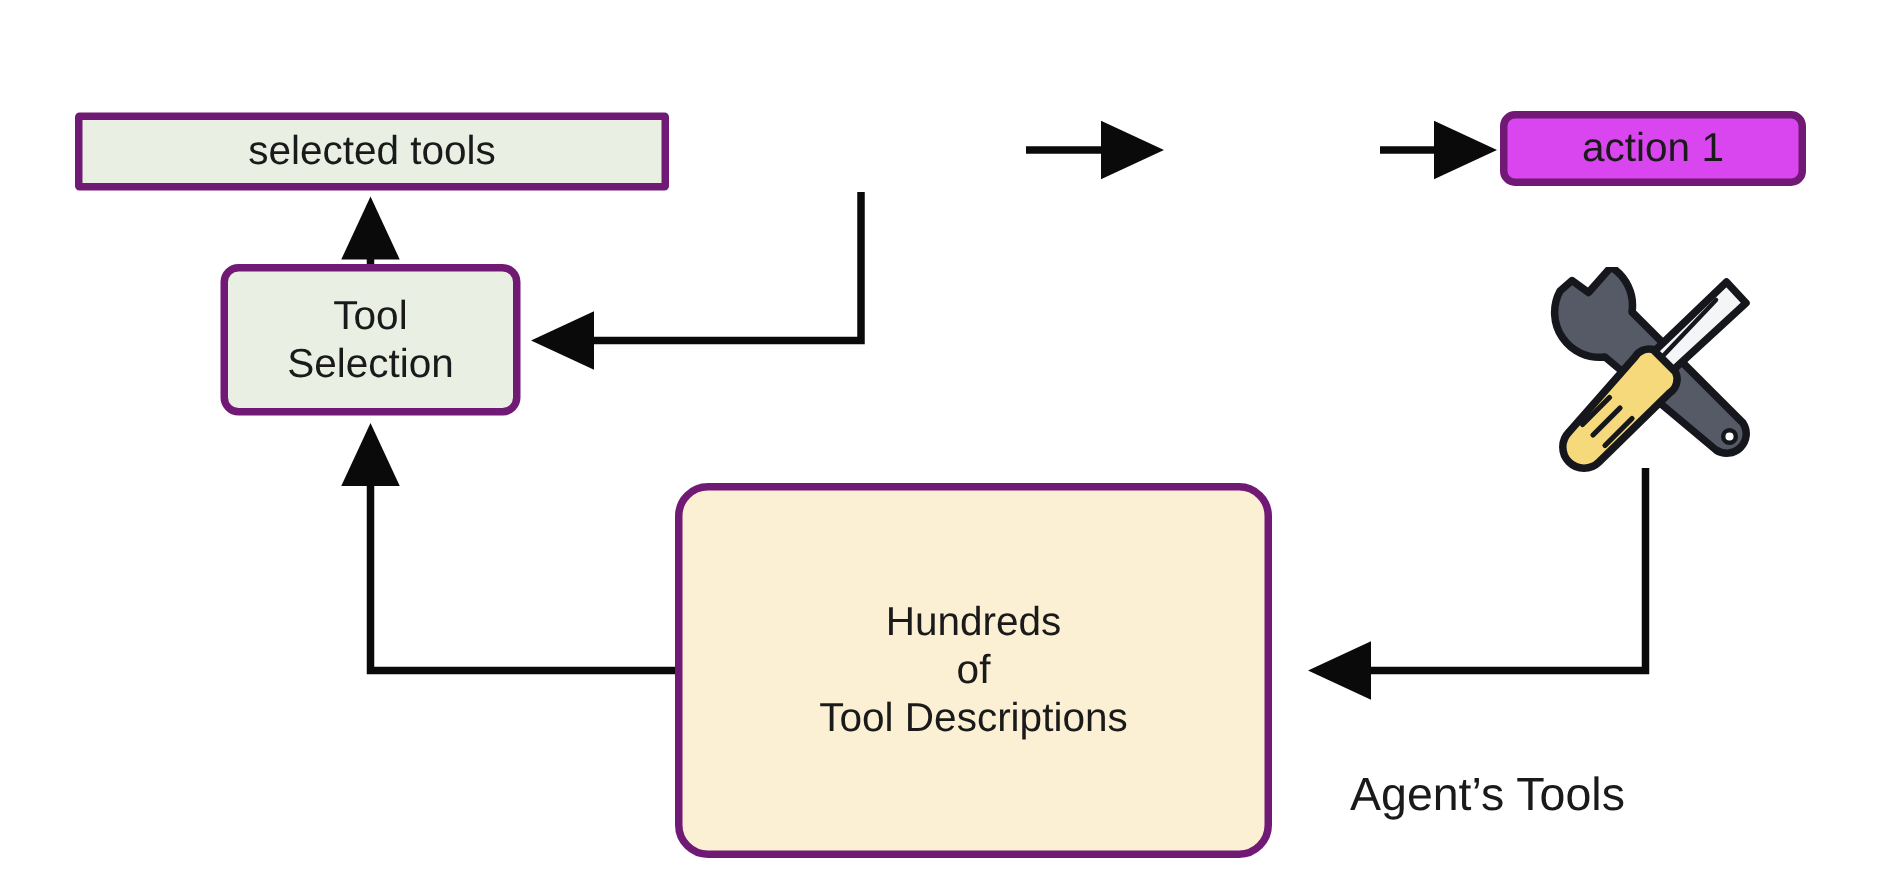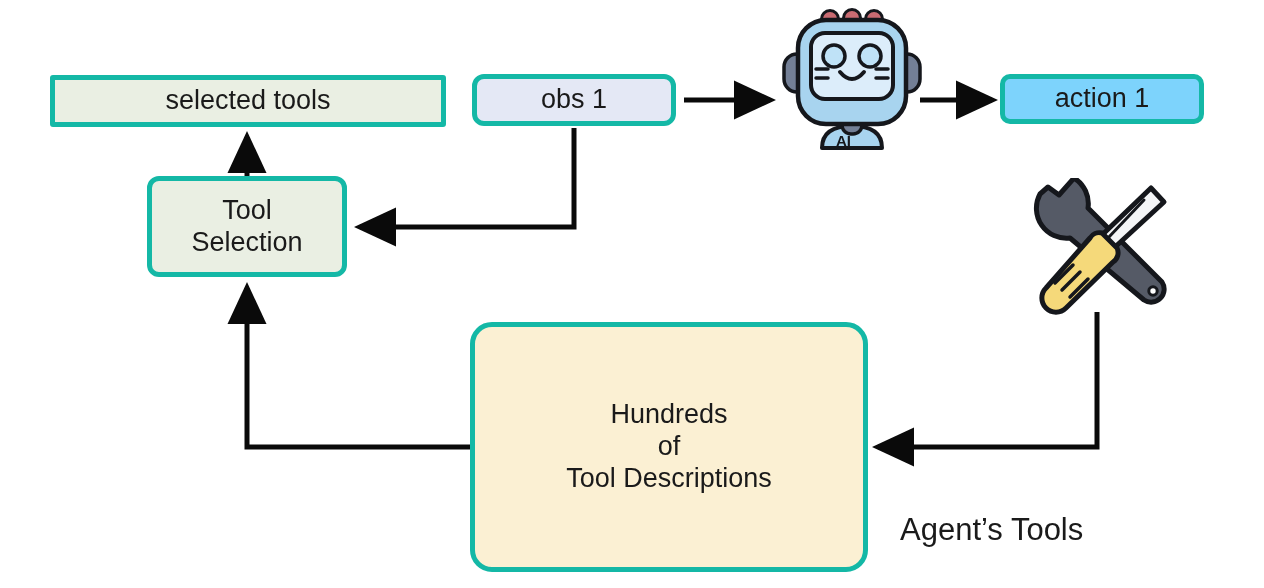--- a/index.html
+++ b/index.html
@@ -14,21 +14,21 @@
     position: relative;
     width: 1264px;
     height: 588px;
     background: #ffffff;
     overflow: hidden;
   }
   
   .node {
     position: absolute;
     box-sizing: border-box;
-    border: 5px solid #14b8a6;
+    border: 5px solid #701a75;
     display: flex;
     align-items: center;
     justify-content: center;
     text-align: center;
     color: #1a1a1a;
     line-height: 1.18;
     z-index: 5;
   }
   .node-label {
     display: block;
@@ -44,33 +44,33 @@
   #node-obs1 {
     left: 472px; top: 74px;
     width: 204px; height: 52px;
     background: #e4e8f5;
     border-radius: 12px;
     font-size: 27px;
   }
   #node-action1 {
     left: 1000px; top: 74px;
     width: 204px; height: 50px;
-    background: #7dd3fc;
+    background: #d946ef;
     border-radius: 10px;
     font-size: 27px;
   }
   #node-tool-selection {
     left: 147px; top: 176px;
     width: 200px; height: 101px;
     background: #eaefe3;
     border-radius: 12px;
     font-size: 27px;
   }
   #node-memory {
-    left: 470px; top: 322px;
+    left: 450px; top: 322px;
     width: 398px; height: 250px;
     background: #fbf0d3;
     border-radius: 22px;
     font-size: 27px;
   }
   
   .free-label {
     position: absolute;
     color: #1a1a1a;
     white-space: nowrap;
@@ -134,70 +134,39 @@
 
     <g>
       <path d="M1097,312 L1097,447 L878,447" fill="none" stroke="#0a0a0a" stroke-width="5" stroke-linejoin="miter" marker-end="url(#ah)"></path>
     </g>
   </svg>
 
   <div class="node" id="node-selected-tools">
     <span class="node-label">selected tools</span>
   </div>
 
-  <div class="node" id="node-obs1">
-    <span class="node-label">obs 1</span>
-  </div>
 
   <div class="node" id="node-action1">
     <span class="node-label">action 1</span>
   </div>
 
   <div class="node" id="node-tool-selection">
     <span class="node-label">Tool
 Selection</span>
   </div>
 
   <div class="node" id="node-memory">
     <span class="node-label">Hundreds
 of
 Tool Descriptions</span>
   </div>
 
 
   <div class="free-label" id="label-agents-memory">Agent’s Tools</div>
 
-  <div class="icon-holder" id="icon-robot">
-    <svg viewBox="0 0 140 160" width="140" height="160" xmlns="http://www.w3.org/2000/svg">
-
-      <circle cx="48" cy="13" r="8.5" fill="#c96b72" stroke="#15171c" stroke-width="3"></circle>
-      <circle cx="70" cy="12" r="8.5" fill="#c96b72" stroke="#15171c" stroke-width="3"></circle>
-      <circle cx="92" cy="13" r="8.5" fill="#c96b72" stroke="#15171c" stroke-width="3"></circle>
-
-      <rect x="2" y="48" width="26" height="38" rx="13" fill="#737f96" stroke="#15171c" stroke-width="3.5"></rect>
-      <rect x="112" y="48" width="26" height="38" rx="13" fill="#737f96" stroke="#15171c" stroke-width="3.5"></rect>
-
-      <path d="M40,142 q0-22 30-22 q30,0 30,22 z" fill="#a8d4ef" stroke="#15171c" stroke-width="4" stroke-linejoin="round"></path>
-
-      <rect x="60" y="106" width="20" height="22" rx="9" fill="#737f96" stroke="#15171c" stroke-width="3.5"></rect>
-
-      <rect x="16" y="14" width="108" height="104" rx="28" fill="#a8d4ef" stroke="#15171c" stroke-width="4.5"></rect>
-
-      <rect x="29" y="27" width="82" height="66" rx="14" fill="#dcedfa" stroke="#15171c" stroke-width="4"></rect>
-
-      <circle cx="52" cy="50" r="11" fill="#bfe2f7" stroke="#15171c" stroke-width="3.5"></circle>
-      <circle cx="88" cy="50" r="11" fill="#bfe2f7" stroke="#15171c" stroke-width="3.5"></circle>
-
-      <path d="M58,66 q12,14 24,0" fill="none" stroke="#15171c" stroke-width="4" stroke-linecap="round"></path>
-
-      <path d="M34,63 h12 M34,72 h12 M94,63 h12 M94,72 h12" fill="none" stroke="#15171c" stroke-width="3.5" stroke-linecap="round"></path>
-
-      <text x="54" y="140" font-family="Liberation Sans, sans-serif" font-size="15" font-weight="bold" fill="#15171c">AI</text>
-    </svg>
-  </div>
 
   <div class="icon-holder" id="icon-tools">
     <svg viewBox="0 0 160 145" width="160" height="145" xmlns="http://www.w3.org/2000/svg">
       <g stroke="#15171c" stroke-width="5" stroke-linejoin="round" stroke-linecap="round">
 
         <path d="M22,16
                  a30,30 0 0 0 30,44
                  L126,122
                  a13,13 0 0 0 18,-18
                  L70,30

